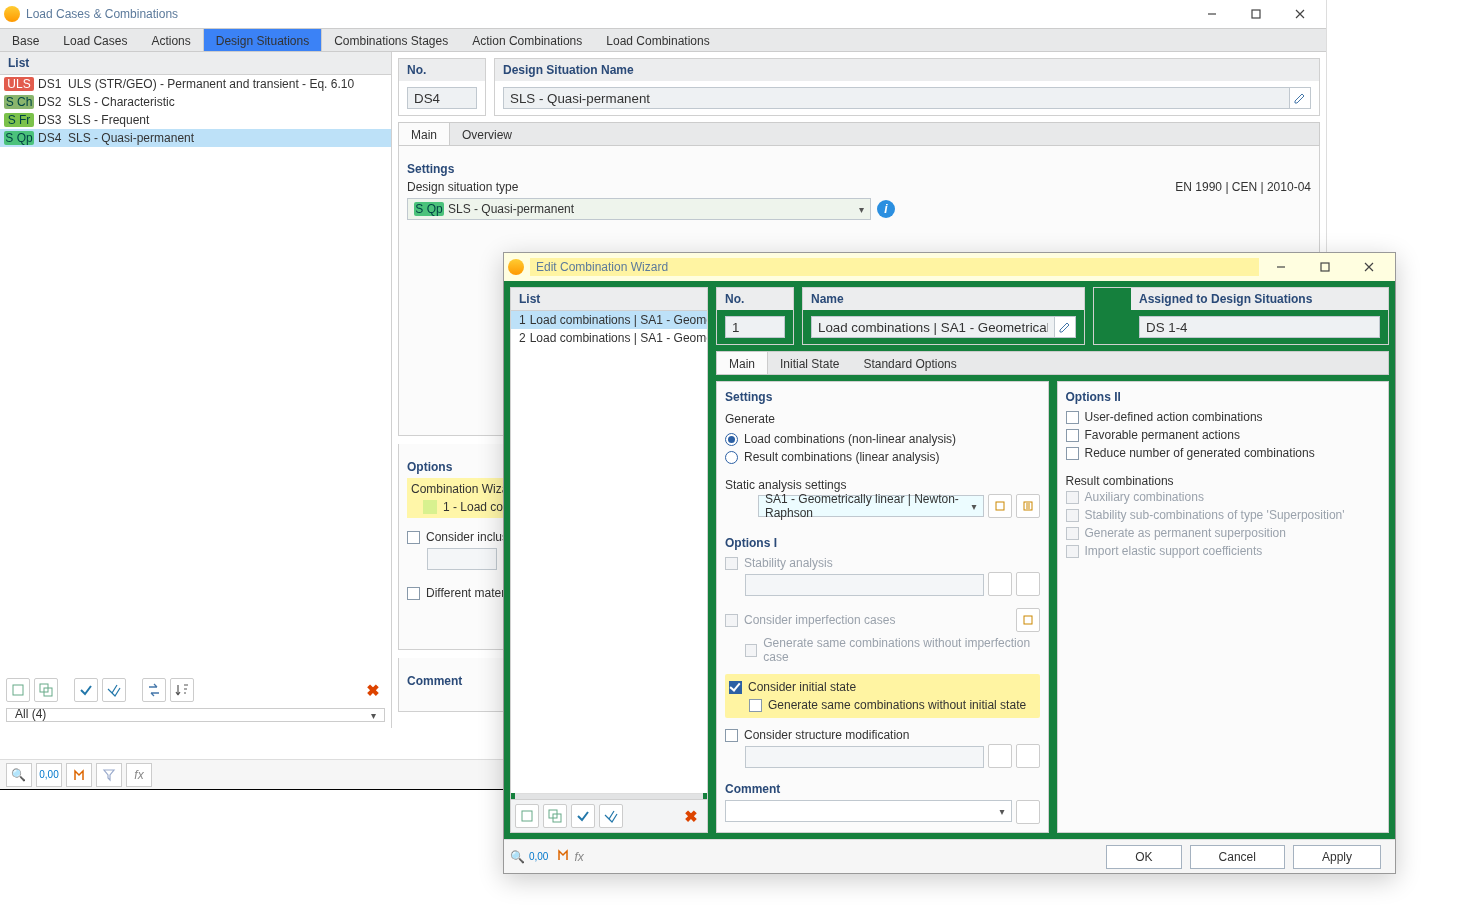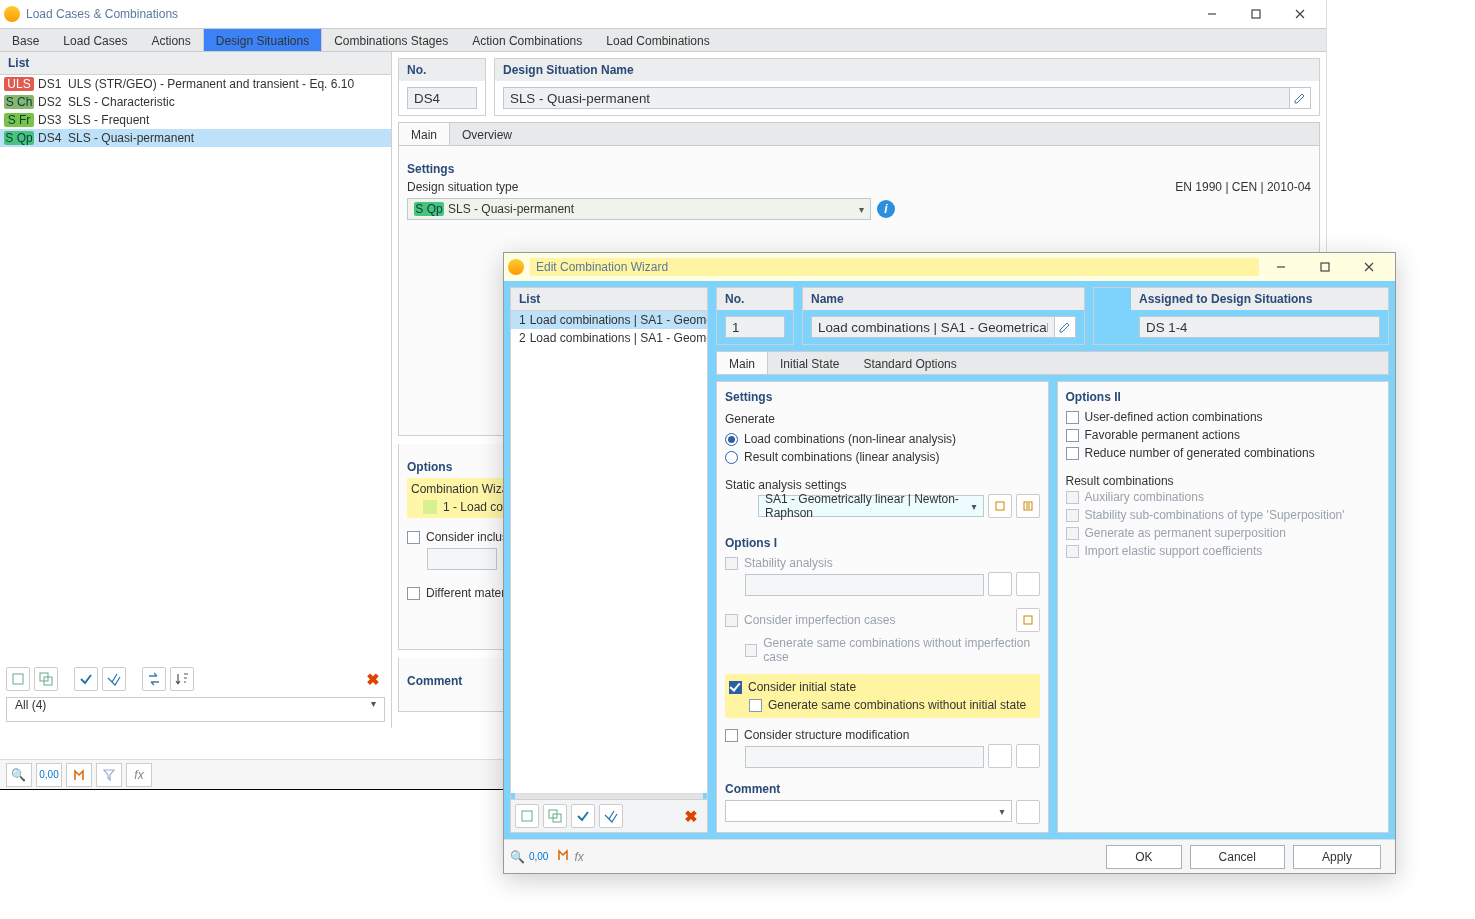--- a/index.html
+++ b/index.html
@@ -31,21 +31,21 @@
   .badge.sch { background: #8ab56d; color:#044; }
   .badge.sfr { background: #7bc24b; color:#044; }
   .badge.sqp { background: #4bc27b; color:#044; }
   .ds-code { width: 30px; }
   .ds-name { flex: 1; white-space: nowrap; overflow: hidden; }
 
   .toolbar-bottom { padding: 4px 6px; display: flex; align-items: center; gap: 4px; }
   .tb-btn { width: 24px; height: 24px; border: 1px solid #ccc; background: #fff; display: inline-flex; align-items: center; justify-content: center; border-radius: 2px; }
   .tb-btn svg { width: 14px; height: 14px; }
   .del-x { color: #d40; font-size: 16px; font-weight: bold; margin-left: auto; width:24px; text-align:center;}
-  .all-combo { margin: 2px 6px 6px; height: 25px; border: 1px solid #ccc; background: #fff; display: flex; align-items: flex-start; padding: 0 8px; }
+  .all-combo { margin: 2px 6px 6px; height: 14px; border: 1px solid #ccc; background: #fff; display: flex; align-items: flex-end; padding: 0 8px; }
   .all-combo::after { content: "▾"; margin-left: auto; color: #555; font-size: 10px; }
 
   
   .right-panel { flex: 1; padding: 6px; display: flex; flex-direction: column; gap: 0; height: 676px;}
   .top-field-row { display: flex; gap: 8px; }
   .field-box { background: #fff; padding: 0; }
   .field-box .hd { background: #ecedee; color: #2a4a78; font-weight: 600; padding: 4px 8px; }
   .field-box .bd { padding: 6px 8px; }
   .no-box { width: 88px; border:1px solid #d0d0d0;}
   .nm-box { flex: 1; border:1px solid #d0d0d0;}
@@ -75,21 +75,21 @@
   .chk-row.disabled { color:#9aa2ac; }
   .chk-row.disabled .cb { background:#f3f4f6; border-color:#c0c6cc;}
 
   
   .status-bar { height: 30px; background: #f6f6f6; border-top: 1px solid #ddd; display: flex; align-items: center; gap: 4px; padding: 0 6px; position:absolute; bottom:0; left:0; right:0;}
   .status-bar .st-btn { width: 26px; height: 24px; border: 1px solid #ccc; background: #fff; display:inline-flex; align-items:center; justify-content:center;}
   .bottom-buttons { margin-left:auto; display:flex; gap:8px; padding-right:8px;}
   .btn { height: 24px; padding: 0 28px; border: 1px solid #a5b2c0; background: #fff; display:inline-flex; align-items:center; justify-content:center;}
 
   
-  .sub-window { position: absolute; left: 503px; top: 252px; width: 893px; height: 622px; background: #7dd3fc; border: 1px solid #999; box-shadow: 0 6px 24px rgba(0,0,0,.2); }
+  .sub-window { position: absolute; left: 503px; top: 252px; width: 893px; height: 622px; background: #15803d; border: 1px solid #999; box-shadow: 0 6px 24px rgba(0,0,0,.2); }
   .sub-window .titlebar { background: #fffee0; }
   .sub-window .titlebar.hl .title { background:#fff4a2; padding:2px 6px; display:inline;}
   .sub-body { display: flex; flex-direction: column; height: calc(100% - 28px); }
   .sub-top { display: flex; gap: 8px; padding: 6px; flex:1; overflow:hidden;}
 
   .wiz-list { width: 198px; border: 1px solid #d0d0d0; display:flex; flex-direction:column;}
   .wiz-list .rows { flex:1; background:#fff; overflow:hidden;}
   .wiz-row { display:flex; align-items:center; height:18px; padding:0 4px; white-space:nowrap; }
   .wiz-row.selected { background:#bde1f8; }
   .sq { width:12px; height:12px; margin-right:4px; }

